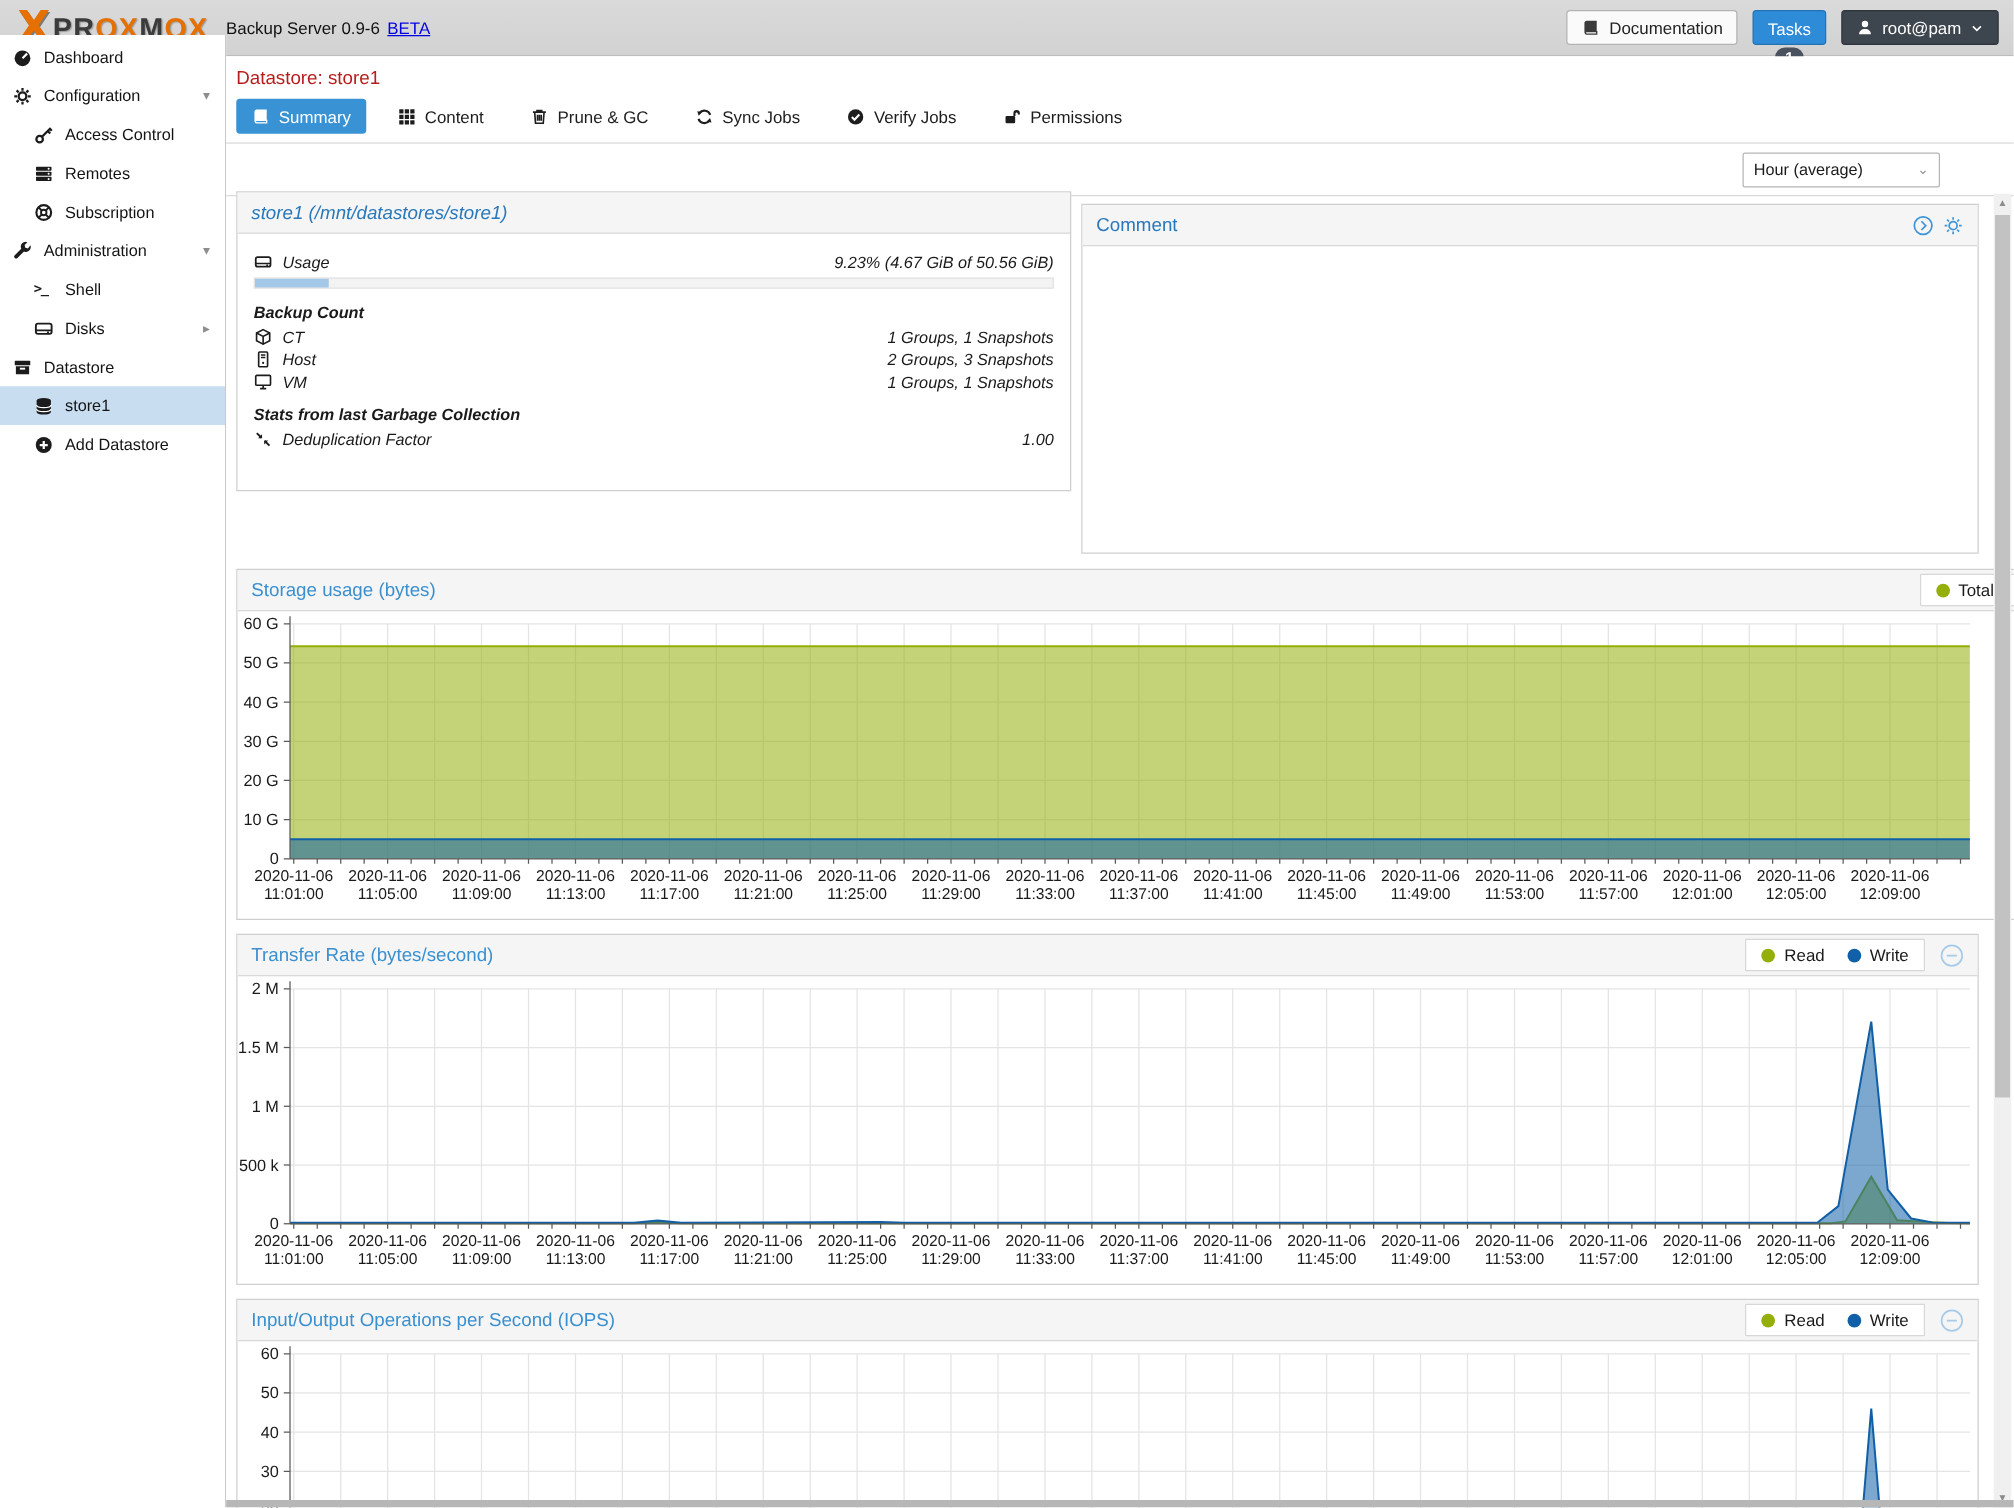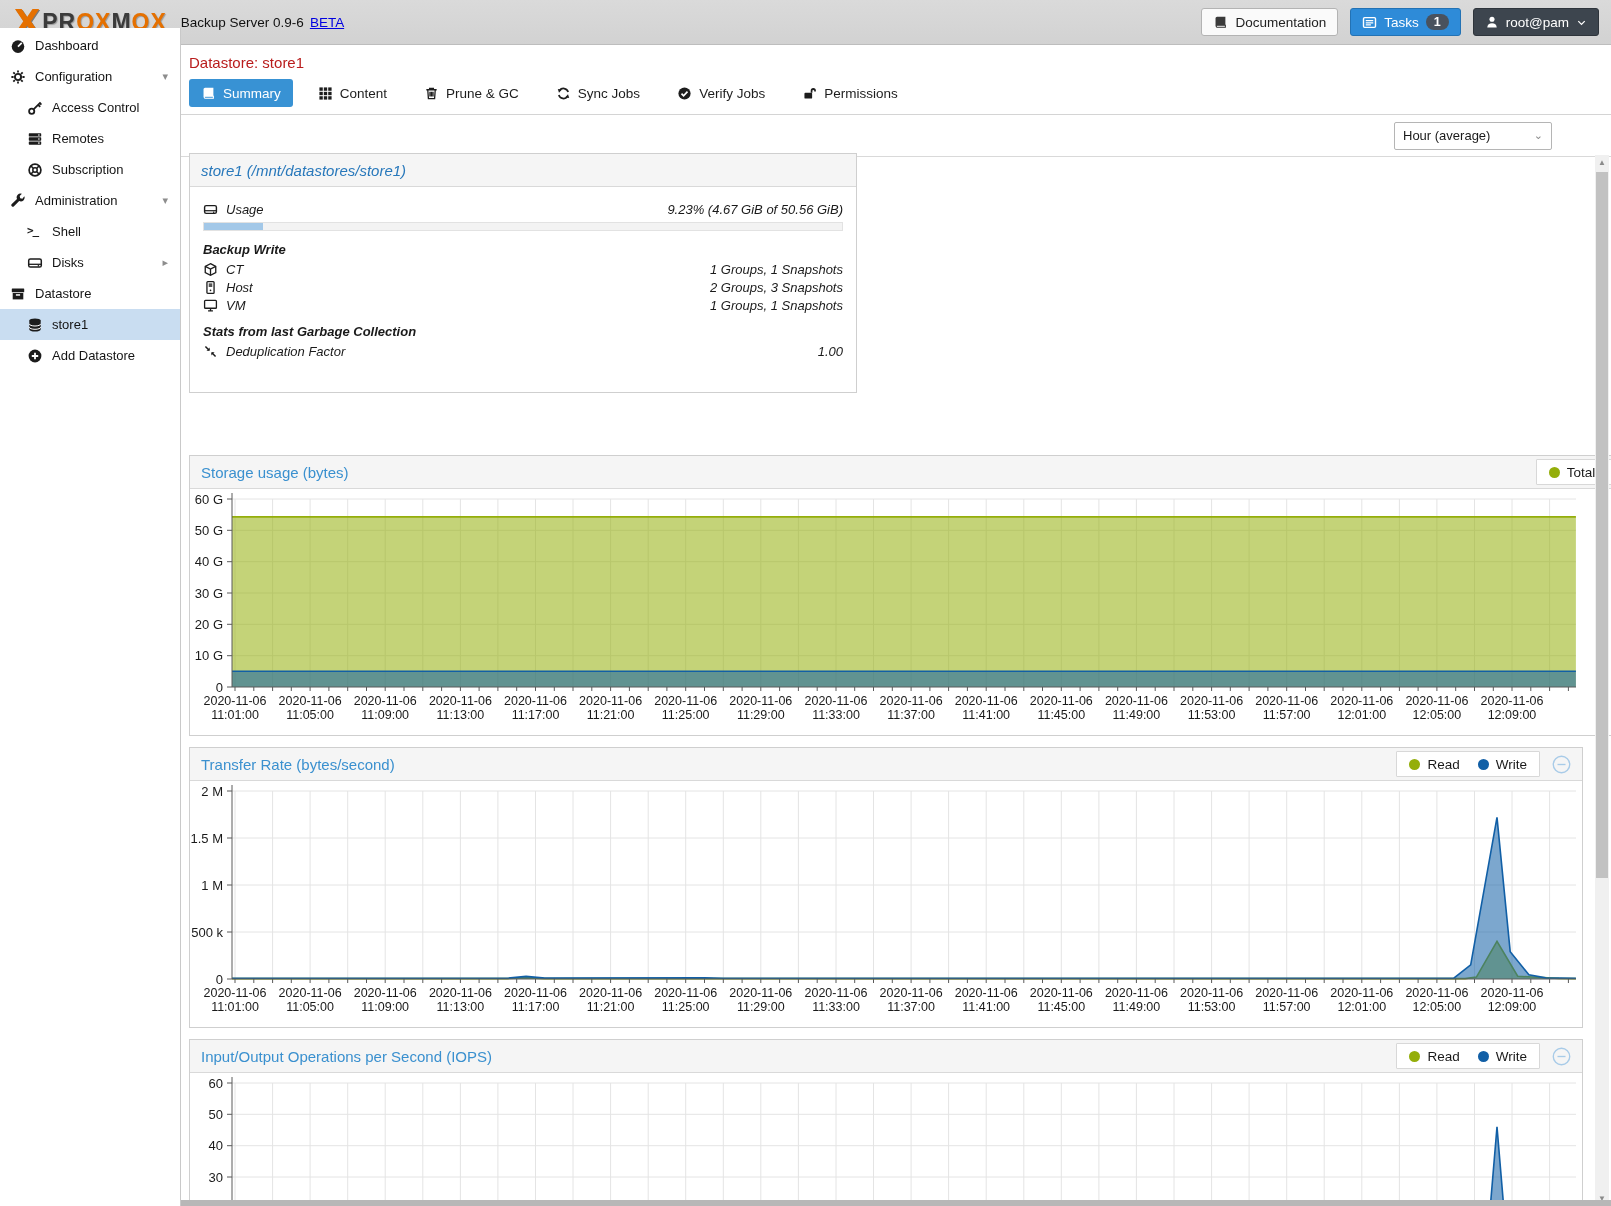--- a/index.html
+++ b/index.html
@@ -15,21 +15,21 @@
     text-shadow:1px 1px 0 #7a7a7a; margin-right:2px; font-family:"DejaVu Sans", sans-serif;}
   .logo-word { font-size:23px; font-weight:bold; letter-spacing:1px; color:#3b3b3b;
     text-shadow:1px 1px 1px #9b9b9b; }
   .logo-word b { color:#e57000; font-weight:bold; }
   .prod { margin-left:14px; font-size:13.5px; color:#111; }
   .beta { margin-left:6px; font-size:13.5px; color:#0000e0; text-decoration:underline; cursor:pointer; }
   .top-right { margin-left:auto; display:flex; align-items:center; gap:12px; padding-right:4px; }
   .tbtn { height:28px; display:flex; align-items:center; gap:7px; padding:0 11px;
     border-radius:3px; font-size:13.5px; cursor:pointer; }
   .tbtn.light { background:#fafafa; border:1px solid #b3b3b3; color:#222; }
-  .tbtn.blue  { background:#2e8bd8; border:1px solid #2372b4; color:#fff; }
+  .tbtn.blue  { background:#2e8bd8; border:1px solid #2372b4; color:#fff;flex-direction:column; }
   .tbtn.dark  { background:#3d454e; border:1px solid #2e343b; color:#fff; }
   .badge { background:#49525e; border-radius:9px; padding:1px 8px; font-size:12.5px; color:#fff; font-weight:bold; }
   .ic { display:inline-block; vertical-align:middle; }
 
   
   .sidebar { position:absolute; left:0; top:28px; width:181px; bottom:0; background:#fff;
     border-right:1px solid #c9c9c9; padding-top:2px; }
   .nav-item { height:31px; display:flex; align-items:center; gap:9px; padding:0 10px;
     font-size:13px; color:#141414; cursor:pointer; position:relative; }
   .nav-item.lvl1 { padding-left:27px; }
@@ -289,21 +289,21 @@
             <circle cx="11.4" cy="10.8" r=".8" fill="currentColor"></circle>
           </svg>
           <span>Usage</span>
         </span>
         <span class="val">9.23% (4.67 GiB of 50.56 GiB)</span>
       </div>
       <div class="pbar">
         <div class="pbar-fill" style="width: 9.23%;"></div>
       </div>
 
-      <div class="sect">Backup Write</div>
+      <div class="sect">Backup Count</div>
       <div class="kv">
         <span class="lab">
           <svg class="nic" viewBox="0 0 16 16" fill="none" stroke="currentColor" stroke-width="1.4">
             <path d="M8 1.8l5.6 2.9v6.6L8 14.2l-5.6-2.9V4.7z"></path>
               <path d="M2.4 4.7L8 7.6l5.6-2.9M8 7.6v6.6"></path>
           </svg>
           <span>CT</span>
         </span>
         <span class="val">1 Groups, 1 Snapshots</span>
       </div>
@@ -337,20 +337,36 @@
             <polygon points="7.1,3.7 7.1,7.1 3.7,7.1" fill="currentColor"></polygon>
             <polygon points="8.9,12.3 8.9,8.9 12.3,8.9" fill="currentColor"></polygon>
           </svg>
           <span>Deduplication Factor</span>
         </span>
         <span class="val">1.00</span>
       </div>
     </div>
   </div>
 
+  <div class="panel" style="left:684px; top:118px; width:718px; height:280px;">
+    <div class="panel-h">
+      <span>Comment</span>
+      <span class="tools">
+        <svg class="ic" width="17" height="17" viewBox="0 0 16 16" fill="none" stroke="currentColor" stroke-width="1.3">
+          <circle cx="8" cy="8" r="6.6"></circle>
+            <path d="M6.7 4.7L10 8l-3.3 3.3"></path>
+        </svg>
+        <svg class="ic" width="17" height="17" viewBox="0 0 16 16" fill="none" stroke="currentColor" stroke-width="1.3">
+          <circle cx="8" cy="8" r="3"></circle>
+          <path d="M8 1.6v2M8 12.4v2M1.6 8h2M12.4 8h2M3.5 3.5l1.4 1.4M11.1 11.1l1.4 1.4M12.5 3.5l-1.4 1.4M4.9 11.1l-1.4 1.4"></path>
+        </svg>
+      </span>
+    </div>
+    <div class="panel-body"></div>
+  </div>
 
   <div class="panel" style="left:8px; top:410px; width:1586px; height:281px;">
     <div class="chart-h">
       <span>Storage usage (bytes)</span>
       <span class="legend">
         <span class="li">
             <span class="dot" style="background: rgb(148, 174, 10);"></span>
             <span>Total</span>
           </span>
         <span class="li">

